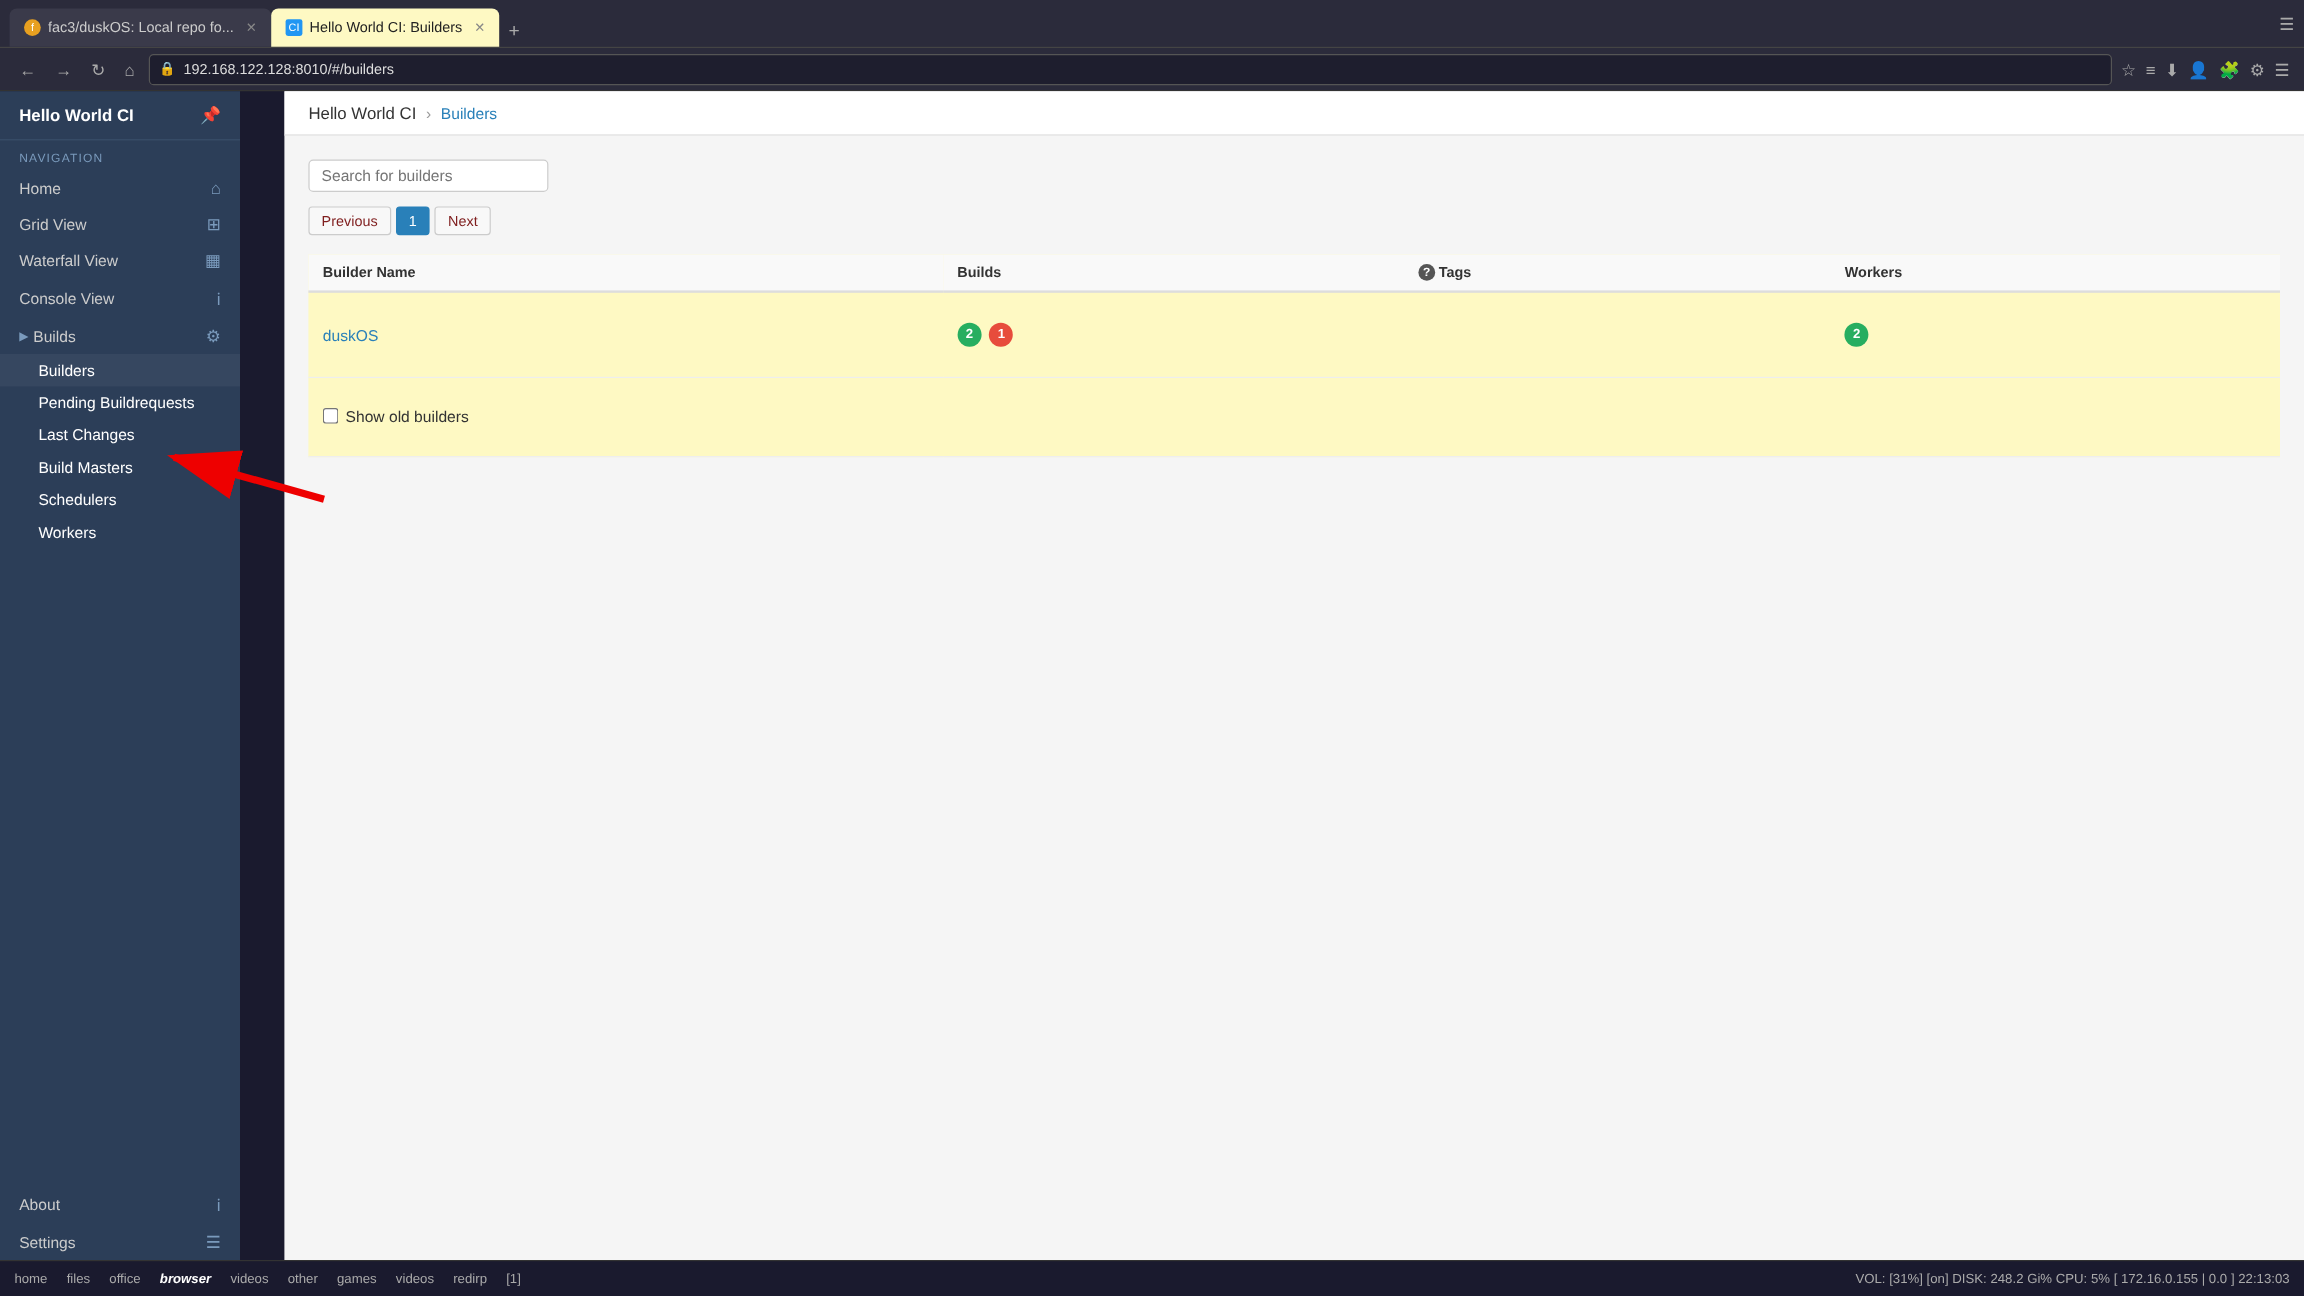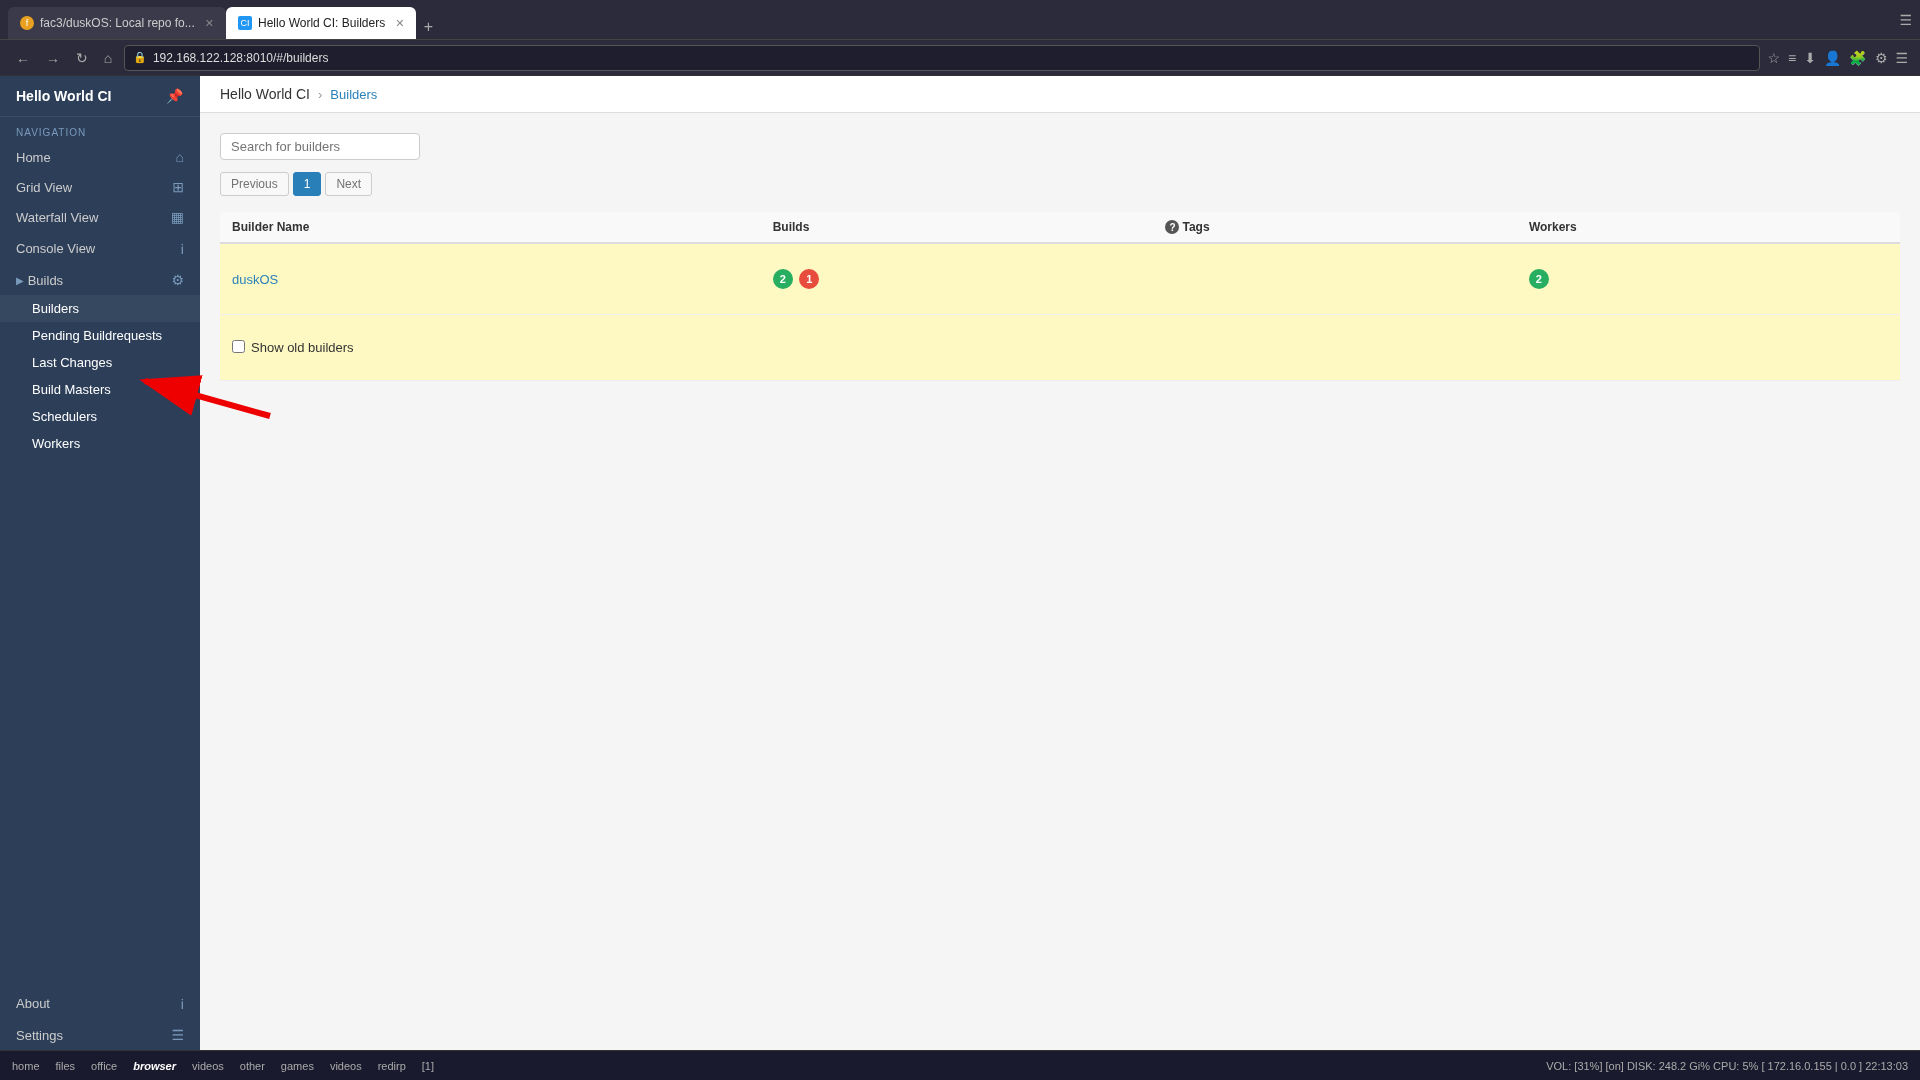--- a/index.html
+++ b/index.html
@@ -2,36 +2,36 @@
 <html><head>
   <meta charset="utf-8">
   <style>
     * { margin: 0; padding: 0; box-sizing: border-box; }
     body { font-family: Arial, sans-serif; font-size: 13px; background: #1a1a2e; color: #ccc; width: 1920px; height: 1080px; overflow: hidden; }
 
     
     .browser-chrome { background: #2b2b3b; height: 40px; display: flex; align-items: center; padding: 0 8px; gap: 8px; border-bottom: 1px solid #444; }
     .browser-tabs { display: flex; align-items: flex-end; height: 100%; }
     .tab { display: flex; align-items: center; padding: 0 12px; height: 32px; font-size: 12px; color: #ccc; background: #3a3a4a; border-radius: 6px 6px 0 0; gap: 6px; cursor: pointer; }
-    .tab.active { background: #ffffff; color: #222; }
+    .tab.active { background: #fef9c3; color: #222; }
     .tab-favicon { width: 14px; height: 14px; border-radius: 50%; background: #e44; display: flex; align-items: center; justify-content: center; }
     .tab-close { color: #888; font-size: 11px; margin-left: 4px; cursor: pointer; }
     .new-tab-btn { width: 24px; height: 24px; display: flex; align-items: center; justify-content: center; color: #aaa; font-size: 16px; cursor: pointer; }
 
     
     .address-bar { background: #2b2b3b; height: 36px; display: flex; align-items: center; padding: 0 12px; gap: 8px; border-bottom: 1px solid #333; }
     .nav-btn { color: #aaa; font-size: 14px; cursor: pointer; padding: 4px; }
     .nav-btn:disabled { color: #555; }
     .url-bar { flex: 1; background: #1e1e2e; border: 1px solid #555; border-radius: 4px; height: 26px; display: flex; align-items: center; padding: 0 8px; color: #ddd; font-size: 12px; gap: 6px; }
     .url-bar .lock-icon { color: #aaa; font-size: 11px; }
     .toolbar-icons { display: flex; gap: 8px; align-items: center; }
     .toolbar-icon { color: #aaa; font-size: 14px; cursor: pointer; }
 
     
-    .main-layout { display: flex; height: calc(1080px - 76px - 30px); }
+    .main-layout { display: flex; height: calc(1080px - 76px - 30px); gap: 37px; }
 
     
     .sidebar { width: 200px; background: #2c3e58; color: #ccc; display: flex; flex-direction: column; }
     .sidebar-header { padding: 12px 16px; display: flex; align-items: center; justify-content: space-between; border-bottom: 1px solid #3a4f6a; }
     .sidebar-title { font-size: 14px; font-weight: bold; color: #fff; }
     .pin-icon { color: #aaa; font-size: 14px; }
     .nav-section-label { font-size: 10px; color: #7a9abc; padding: 10px 16px 4px; text-transform: uppercase; letter-spacing: 1px; }
     .nav-item { display: flex; align-items: center; justify-content: space-between; padding: 7px 16px; cursor: pointer; color: #ccc; font-size: 13px; }
     .nav-item .nav-icon { color: #7a9abc; font-size: 14px; }
     .nav-sub-item { padding: 6px 16px 6px 32px; cursor: pointer; color: #ffffff; font-size: 13px; }
@@ -46,21 +46,21 @@
     .breadcrumb-link { color: #2980b9; text-decoration: none; }
 
     .content-body { padding: 20px; }
 
     
     .search-bar { display: flex; align-items: center; margin-bottom: 12px; }
     .search-input { border: 1px solid #ccc; border-radius: 4px; padding: 5px 10px; font-size: 13px; width: 200px; color: #0f766e; background: #fff; }
 
     
     .pagination { display: flex; align-items: center; gap: 4px; margin-bottom: 16px; }
-    .page-btn { padding: 4px 10px; border: 1px solid #ccc; background: #f8f8f8; border-radius: 3px; cursor: pointer; font-size: 12px; color: #737373; }
+    .page-btn { padding: 4px 10px; border: 1px solid #ccc; background: #f8f8f8; border-radius: 3px; cursor: pointer; font-size: 12px; color: #7f1d1d; }
     .page-btn.active { background: #2980b9; color: #fff; border-color: #2980b9; }
 
     
     .builders-table { width: 100%; border-collapse: collapse; background: #fef9c3; }
     .builders-table th { text-align: left; padding: 8px 12px; font-size: 12px; color: #333; border-bottom: 2px solid #ddd; font-weight: 600; background: #f9f9f9; }
     .builders-table td { padding: 25px 12px; border-bottom: 1px solid #eee; font-size: 13px; }
     .builder-link { color: #2980b9; text-decoration: none; }
     .badge { display: inline-flex; align-items: center; justify-content: center; width: 20px; height: 20px; border-radius: 50%; color: #fff; font-size: 11px; font-weight: bold; margin-right: 3px; }
     .badge-green { background: #27ae60; }
     .badge-red { background: #e74c3c; }

